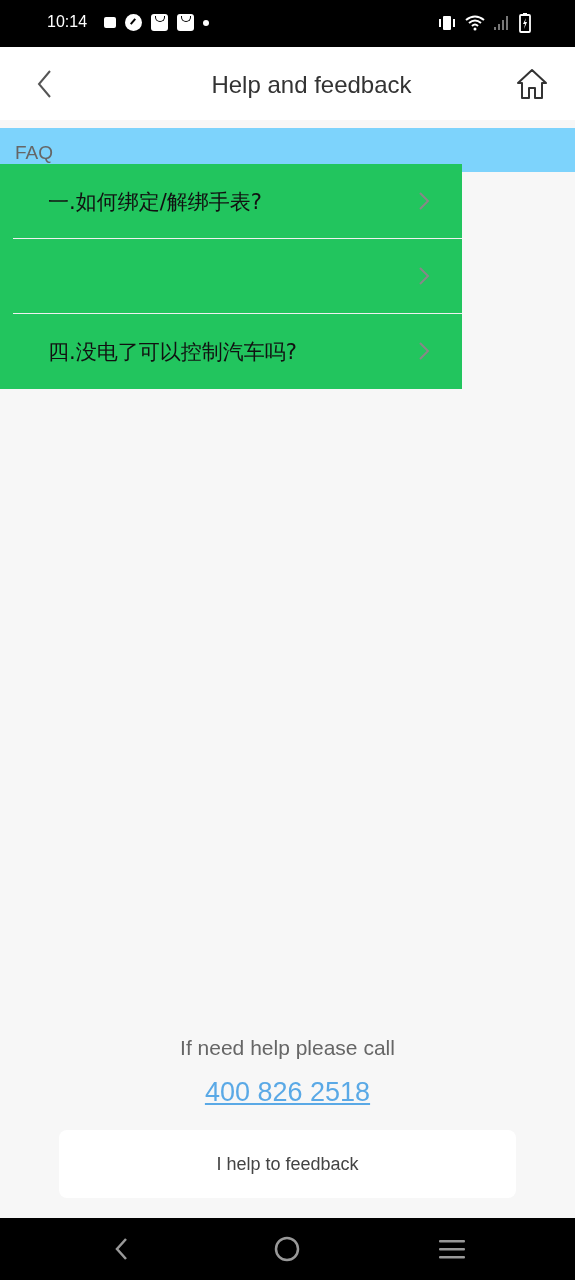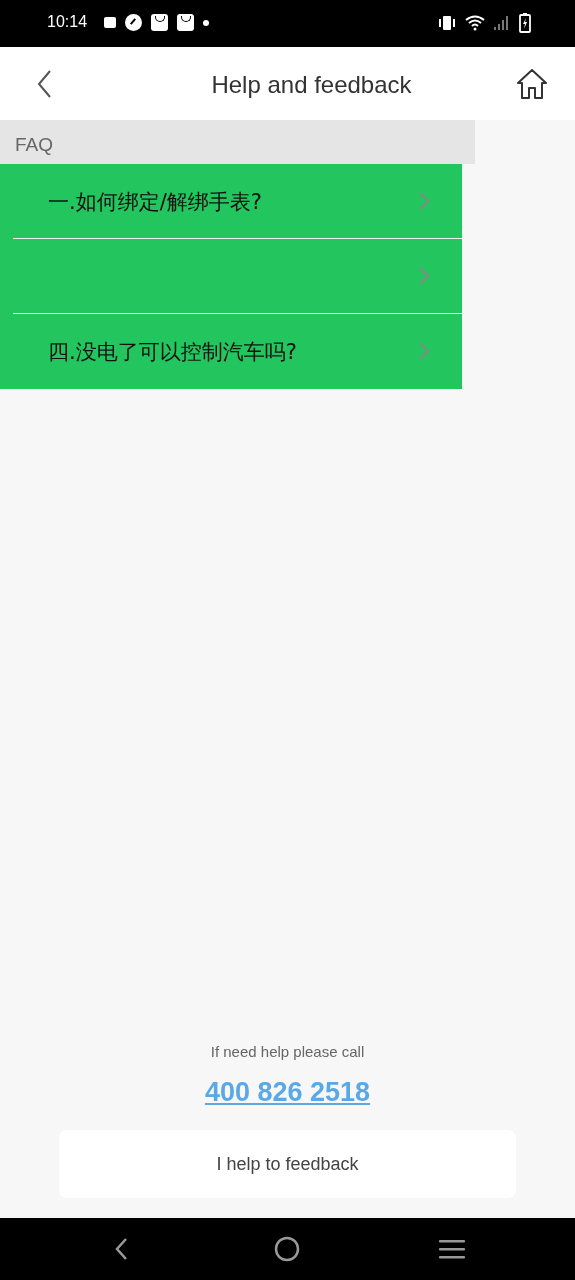--- a/index.html
+++ b/index.html
@@ -15,32 +15,32 @@
     .bag { width: 17px; height: 17px; background: #fff; border-radius: 3px; position: relative; }
     .bag::after { content: ""; position: absolute; left: 4px; top: 2px; width: 8px; height: 5px; border: 1.5px solid #000; border-top: none; border-radius: 0 0 5px 5px; }
     .dot { width: 6px; height: 6px; border-radius: 50%; background: #fff; }
     .status-right-icons { position: absolute; right: 44px; top: 13px; display: flex; align-items: center; gap: 8px; }
 
     .app-bar { position: absolute; top: 47px; left: 0; width: 575px; height: 73px; background: #fff; }
     .back-btn { position: absolute; left: 30px; top: 20px; width: 30px; height: 34px; cursor: pointer; }
     .page-title { position: absolute; left: 0; right: 0; top: 24px; text-align: center; font-size: 24px; color: #333; padding-left: 48px; }
     .home-btn { position: absolute; right: 26px; top: 20px; width: 34px; height: 34px; cursor: pointer; }
 
-    .section-header { position: absolute; top: 120px; left: 0; width: 475px; height: 44px; background: #e5e5e5; }
+    .section-header { position: absolute; top: 128px; left: 0; width: 575px; height: 44px; background: #7dd3fc; }
     .section-header span { position: absolute; left: 15px; top: 14px; font-size: 19px; color: #666; }
 
     .faq-list { position: absolute; top: 164px; left: 0; width: 462px; background: #22c55e; padding-left: 13px; }
     .faq-item { height: 75px; position: relative; border-bottom: 1px solid #f0f0f0; cursor: pointer; }
     .faq-item:last-child { border-bottom: none; }
     .faq-text { position: absolute; left: 35px; top: 24px; font-size: 21px; color: #111; font-family: "DejaVu Sans", sans-serif; }
     .faq-chevron { position: absolute; right: 32px; top: 27px; width: 12px; height: 20px; }
 
-    .help-text { position: absolute; top: 1036px; left: 0; right: 0; text-align: center; font-size: 15px; color: #666; margin-top: 7px; }
+    .help-text { position: absolute; top: 1036px; left: 0; right: 0; text-align: center; font-size: 21px; color: #666; }
     .phone-link { position: absolute; top: 1077px; left: 0; right: 0; text-align: center; font-size: 27px; color: #5aa9e6; text-decoration: underline; cursor: pointer; }
-    .phone-link span { cursor: pointer; font-weight: bold; }
+    .phone-link span { cursor: pointer; }
     .feedback-btn { position: absolute; top: 1130px; left: 59px; width: 457px; height: 68px; background: #fff; border-radius: 8px; text-align: center; line-height: 68px; font-size: 18px; color: #444; cursor: pointer; }
 
     .nav-bar { position: absolute; top: 1218px; left: 0; width: 575px; height: 62px; background: #000; }
     .nav-back { position: absolute; left: 108px; top: 16px; width: 28px; height: 30px; cursor: pointer; }
     .nav-home { position: absolute; left: 273px; top: 17px; width: 28px; height: 28px; cursor: pointer; }
     .nav-recents { position: absolute; left: 438px; top: 18px; width: 28px; height: 26px; cursor: pointer; }
   </style>
 </head>
 <body>
 

